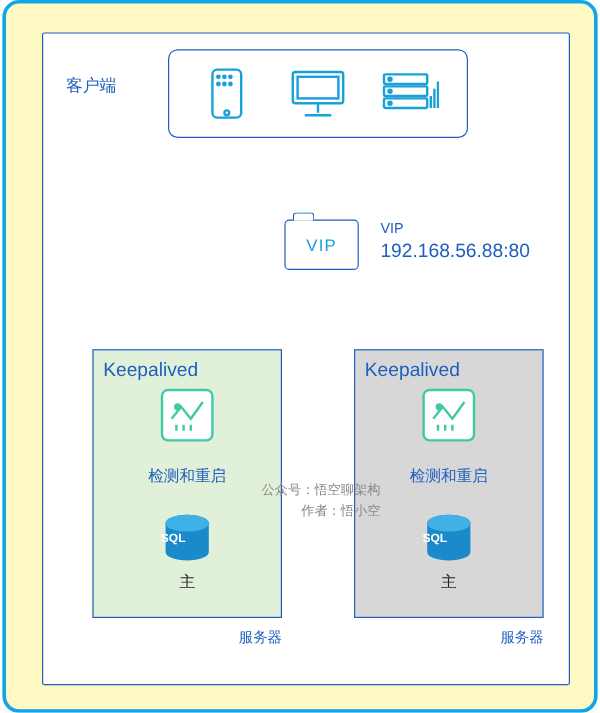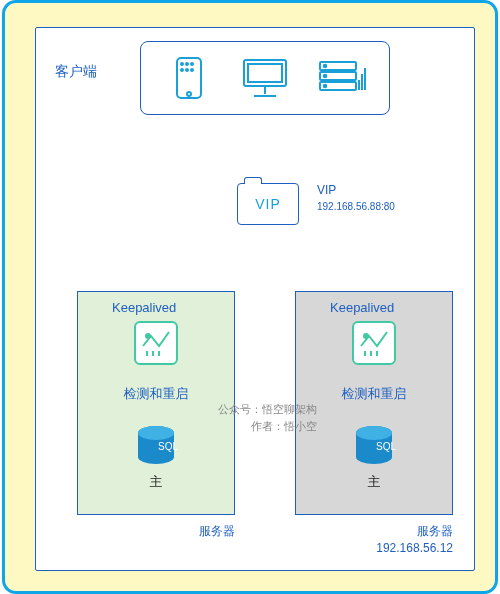--- a/index.html
+++ b/index.html
@@ -95,39 +95,38 @@
     position: absolute;
     left: 312px;
     top: 180px;
     font-size: 12px;
     color: #1f5fbf;
   }
   .vip-ip {
     position: absolute;
     left: 312px;
     top: 198px;
-    font-size: 10px;
+    font-size: 16px;
     color: #1f5fbf;
   }
   
   .server-box {
     position: absolute;
     top: 288px;
     width: 158px;
     height: 224px;
     border: 1.5px solid #1f5fbf;
     padding: 8px;
   }
   .server-left { left: 72px; background: #e1f0d8; }
   .server-right { left: 290px; background: #d7d7d7; }
   .server-title {
     color: #1f5fbf;
-    font-size: 13px;
+    font-size: 16px;
     margin-bottom: 6px;
-    margin-left: 26px;
   }
   .keepalived-icon {
     width: 44px;
     height: 44px;
     margin: 0 auto 4px;
     background: #fff;
     border: 2px solid #40c9a2;
     border-radius: 6px;
     display: flex;
     align-items: center;
@@ -145,23 +144,23 @@
     width: 44px;
     height: 44px;
     margin: 20px auto 6px;
     position: relative;
   }
   .sql-icon svg { display: block; }
   .sql-text {
     position: absolute;
     left: 0; top: 18px;
     width: 100%;
-    text-align: right;
+    text-align: left;
     color: #fff;
-    font-weight: normal;
+    font-weight: bold;
     font-size: 10px;
   }
   .master-label {
     text-align: center;
     font-size: 13px;
     color: #222;
     margin-top: 2px;
   }
   .server-footer {
     position: absolute;
@@ -318,21 +317,20 @@
       <div class="sql-text">SQL</div>
     </div>
     <div class="master-label">主</div>
   </div>
 
   <div class="server-footer server-footer-left">
     <div>服务器</div>
   </div>
   <div class="server-footer server-footer-right">
     <div>服务器</div>
-    <div>192.168.56.12</div>
   </div>
 
   <div class="attribution">
     <div>公众号：悟空聊架构</div>
     <div>作者：悟小空</div>
   </div>
 
 </div>
 
 </body></html>

